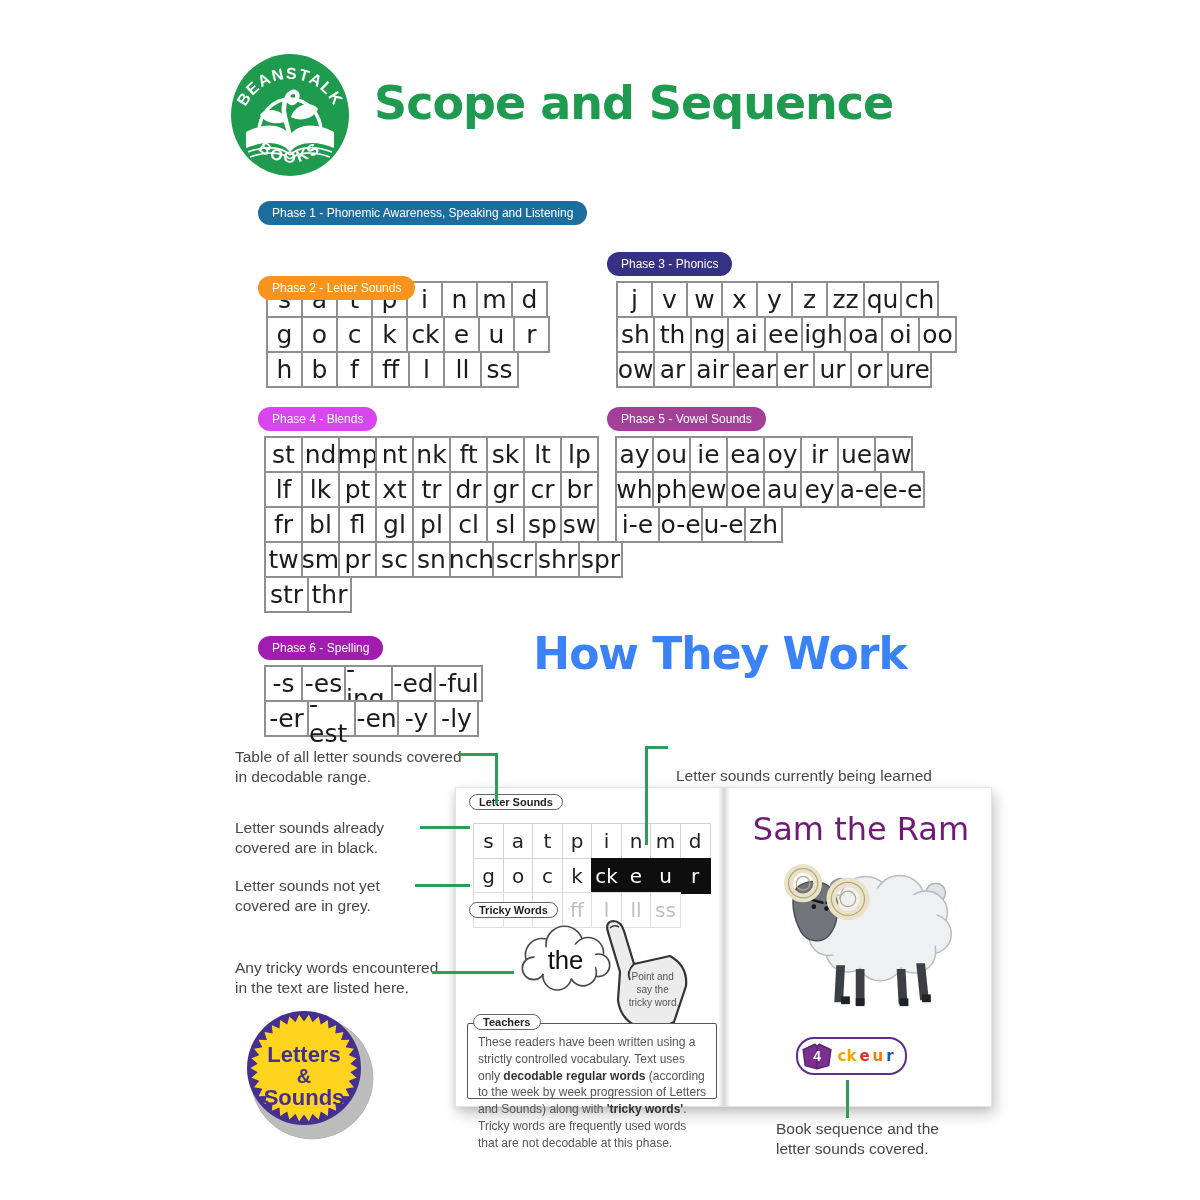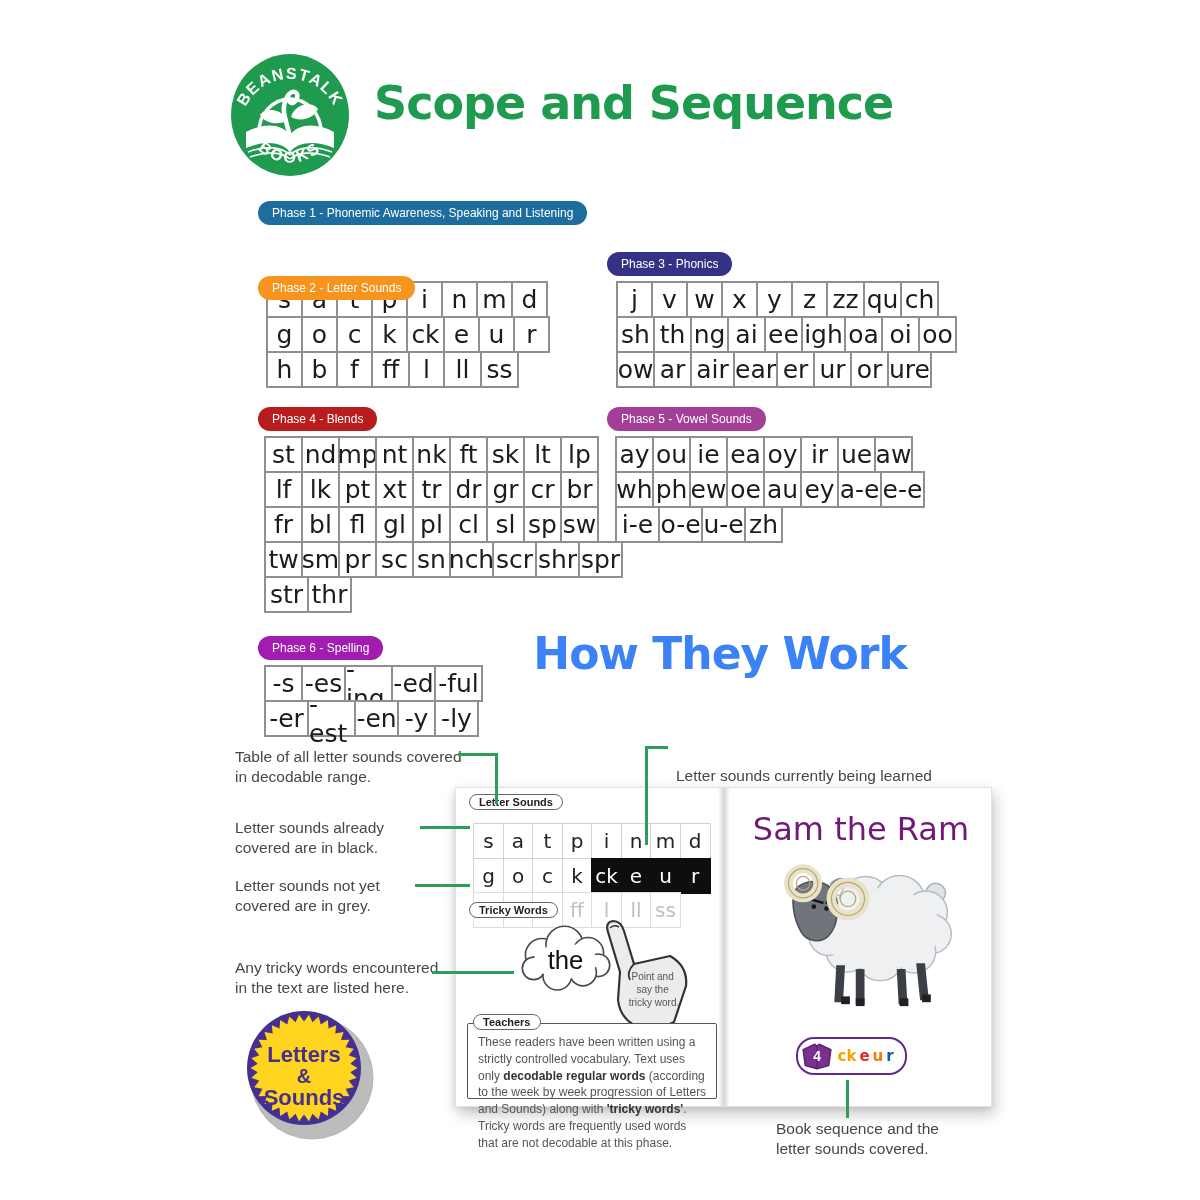--- a/index.html
+++ b/index.html
@@ -149,21 +149,21 @@
         <div class="tcell len2">ar</div>
         <div class="tcell len3">air</div>
         <div class="tcell len3">ear</div>
         <div class="tcell len2">er</div>
         <div class="tcell len2">ur</div>
         <div class="tcell len2">or</div>
         <div class="tcell len3">ure</div>
       </div>
     </div>
 
-  <div class="phase-banner" style="left: 258px; top: 407px; background: #b91c1c;">Phase 4 - Blends</div>
+  <div class="phase-banner" style="left: 258px; top: 407px; background: #d946ef;">Phase 4 - Blends</div>
   <div class="stable" style="left:264px;top:436px;">
       <div class="trow">
         <div class="tcell len2">st</div>
         <div class="tcell len2">nd</div>
         <div class="tcell len2">mp</div>
         <div class="tcell len2">nt</div>
         <div class="tcell len2">nk</div>
         <div class="tcell len2">ft</div>
         <div class="tcell len2">sk</div>
         <div class="tcell len2">lt</div>

